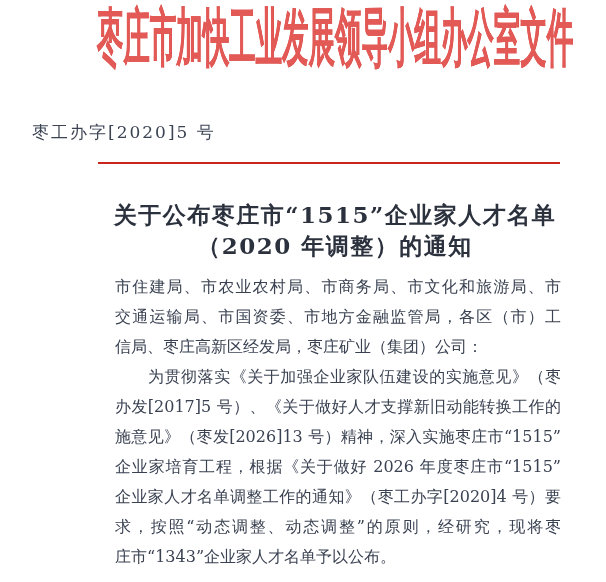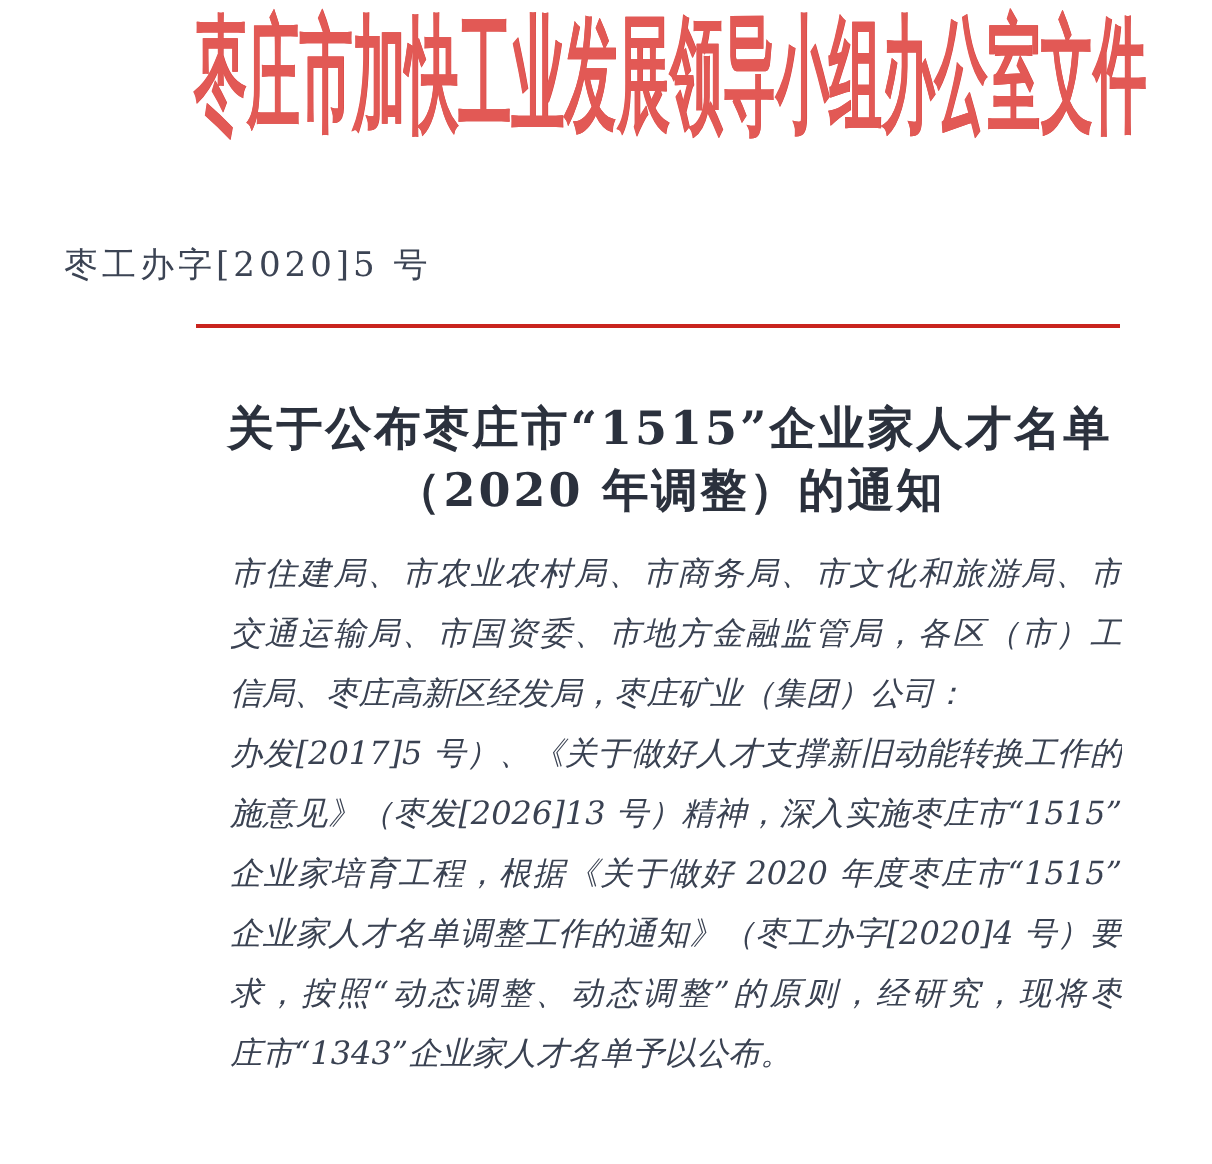--- a/index.html
+++ b/index.html
@@ -53,21 +53,20 @@
     color:#2b313d;
   }
   
   .body-text {
     position:absolute;
     top:272px; left:83px;
     width:446px;
     font-size:16px;
     line-height:30px;
     color:#3a4252;
-    font-style:italic;
   }
   .line {
     height:30px;
     overflow:hidden;
     text-align:justify;
     text-align-last:justify;
     text-justify:inter-ideograph;
   }
   .line.para-end { text-align-last:left; }
   .line.indent { text-indent:33px; }
@@ -85,21 +84,22 @@
 
   <div class="title">
     <div>关于公布枣庄市“1515”企业家人才名单</div>
     <div>（2020 年调整）的通知</div>
   </div>
 
   <div class="body-text">
     <div class="line">市住建局、市农业农村局、市商务局、市文化和旅游局、市</div>
     <div class="line">交通运输局、市国资委、市地方金融监管局，各区（市）工</div>
     <div class="line para-end">信局、枣庄高新区经发局，枣庄矿业（集团）公司：</div>
+    <div class="line indent">为贯彻落实《关于加强企业家队伍建设的实施意见》（枣</div>
     <div class="line">办发[2017]5 号）、《关于做好人才支撑新旧动能转换工作的实</div>
     <div class="line">施意见》（枣发[2026]13 号）精神，深入实施枣庄市“1515”</div>
-    <div class="line">企业家培育工程，根据《关于做好 2020 年度枣庄市“1515”</div>
+    <div class="line">企业家培育工程，根据《关于做好 2026 年度枣庄市“1515”</div>
     <div class="line">企业家人才名单调整工作的通知》（枣工办字[2020]4 号）要</div>
     <div class="line">求，按照“动态调整、动态调整”的原则，经研究，现将枣</div>
     <div class="line para-end">庄市“1343”企业家人才名单予以公布。</div>
   </div>
 
 </div>
 
 </body></html>

